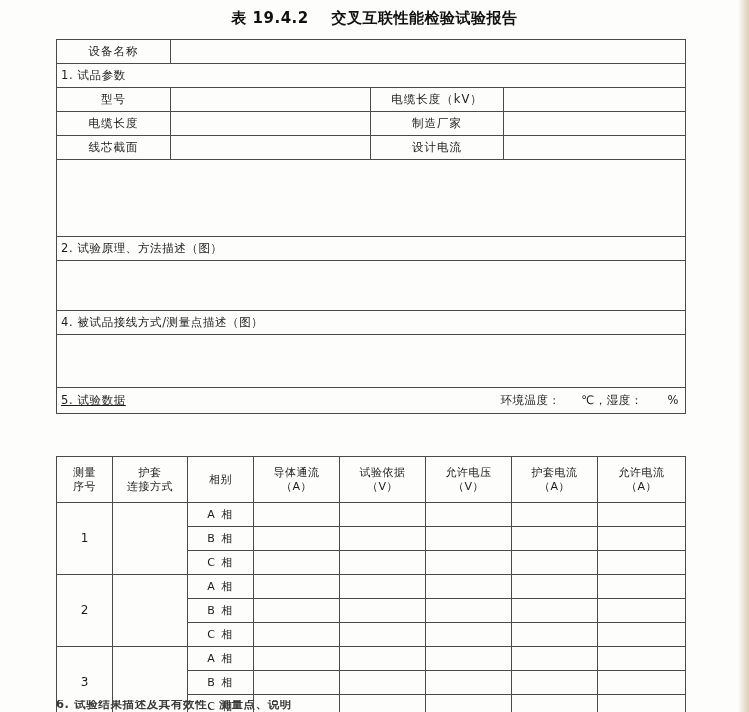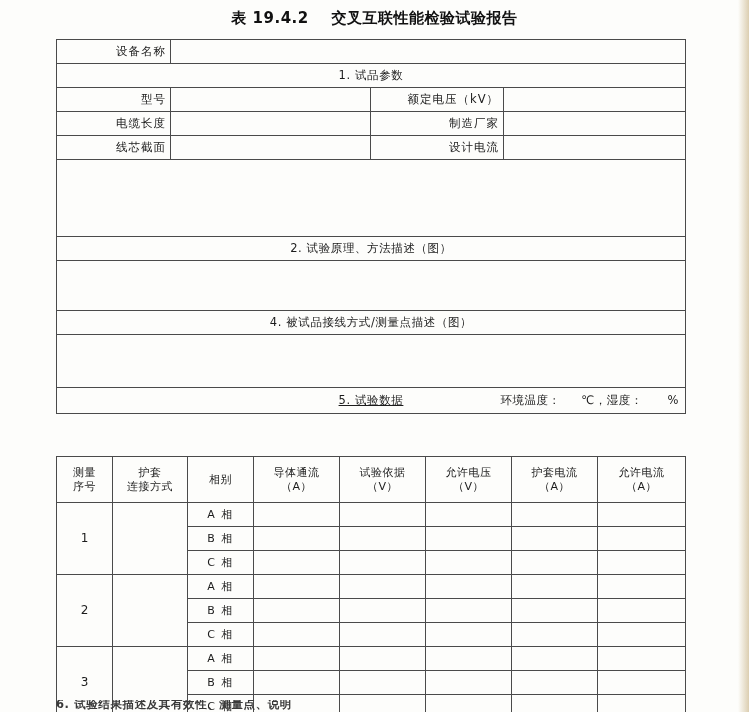--- a/index.html
+++ b/index.html
@@ -53,25 +53,25 @@
     color: #1c1c1c;
   }
   #form-table td {
     border: 1px solid #4a4a4a;
     padding: 0 4px;
     height: 23px;
     vertical-align: middle;
     line-height: 1.15;
   }
   .lbl {
-    text-align: right;
+    text-align: center;
     letter-spacing: 1px;
   }
   .sec {
-    text-align: center;
+    text-align: left;
     padding-left: 8px;
     letter-spacing: 0.6px;
   }
   .blank { background: transparent; }
   .sec-row-env {
     position: relative;
     text-decoration: underline;
   }
   .env {
     position: absolute;
@@ -135,21 +135,21 @@
       <tr>
         <td class="lbl">设备名称</td>
         <td class="blank" colspan="3"></td>
       </tr>
       <tr>
         <td class="sec" colspan="4">1. 试品参数</td>
       </tr>
       <tr>
         <td class="lbl">型号</td>
         <td class="blank"></td>
-        <td class="lbl">额定电压（kV）</td>
+        <td class="lbl">电缆长度（kV）</td>
         <td class="blank"></td>
       </tr>
       <tr>
         <td class="lbl">电缆长度</td>
         <td class="blank"></td>
         <td class="lbl">制造厂家</td>
         <td class="blank"></td>
       </tr>
       <tr>
         <td class="lbl">线芯截面</td>

